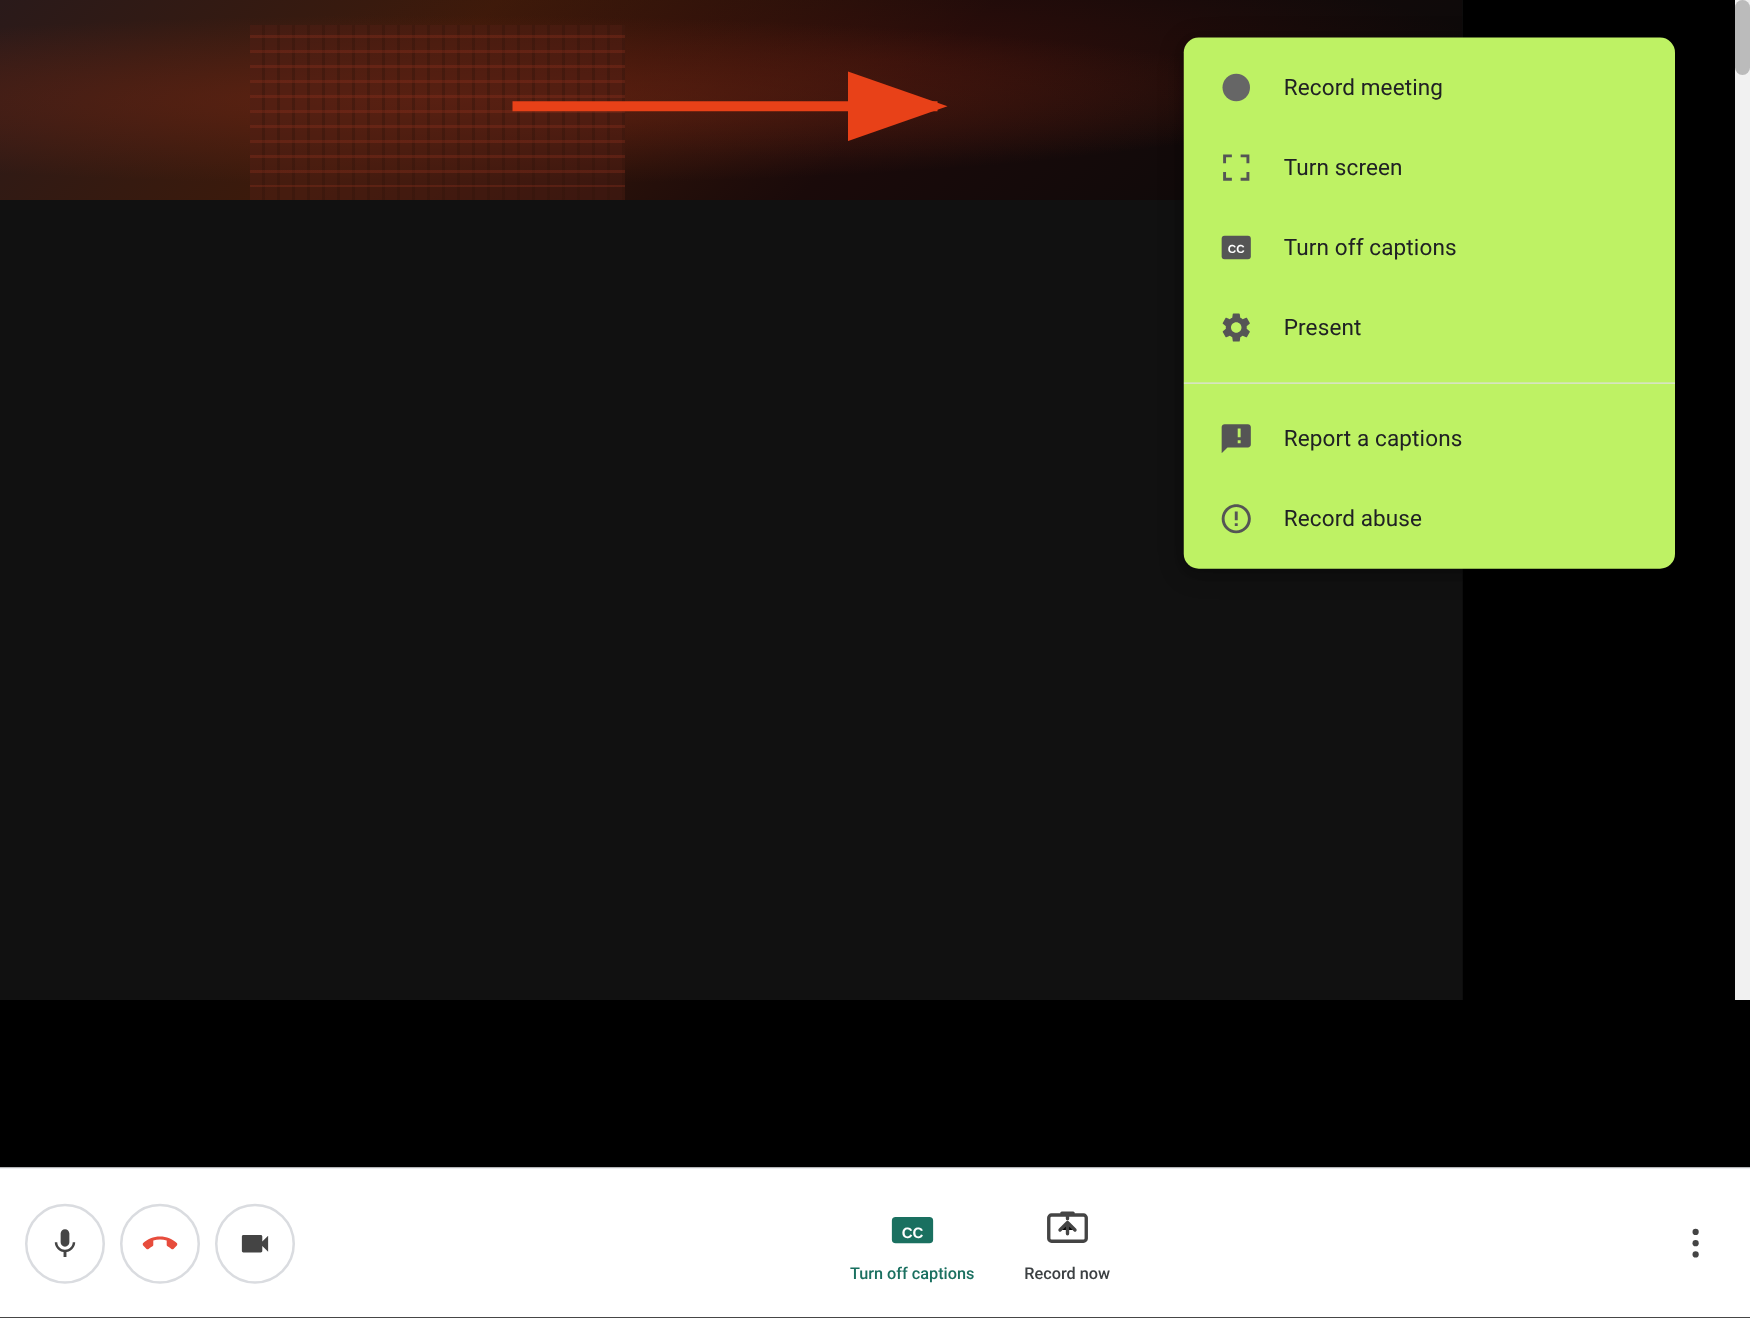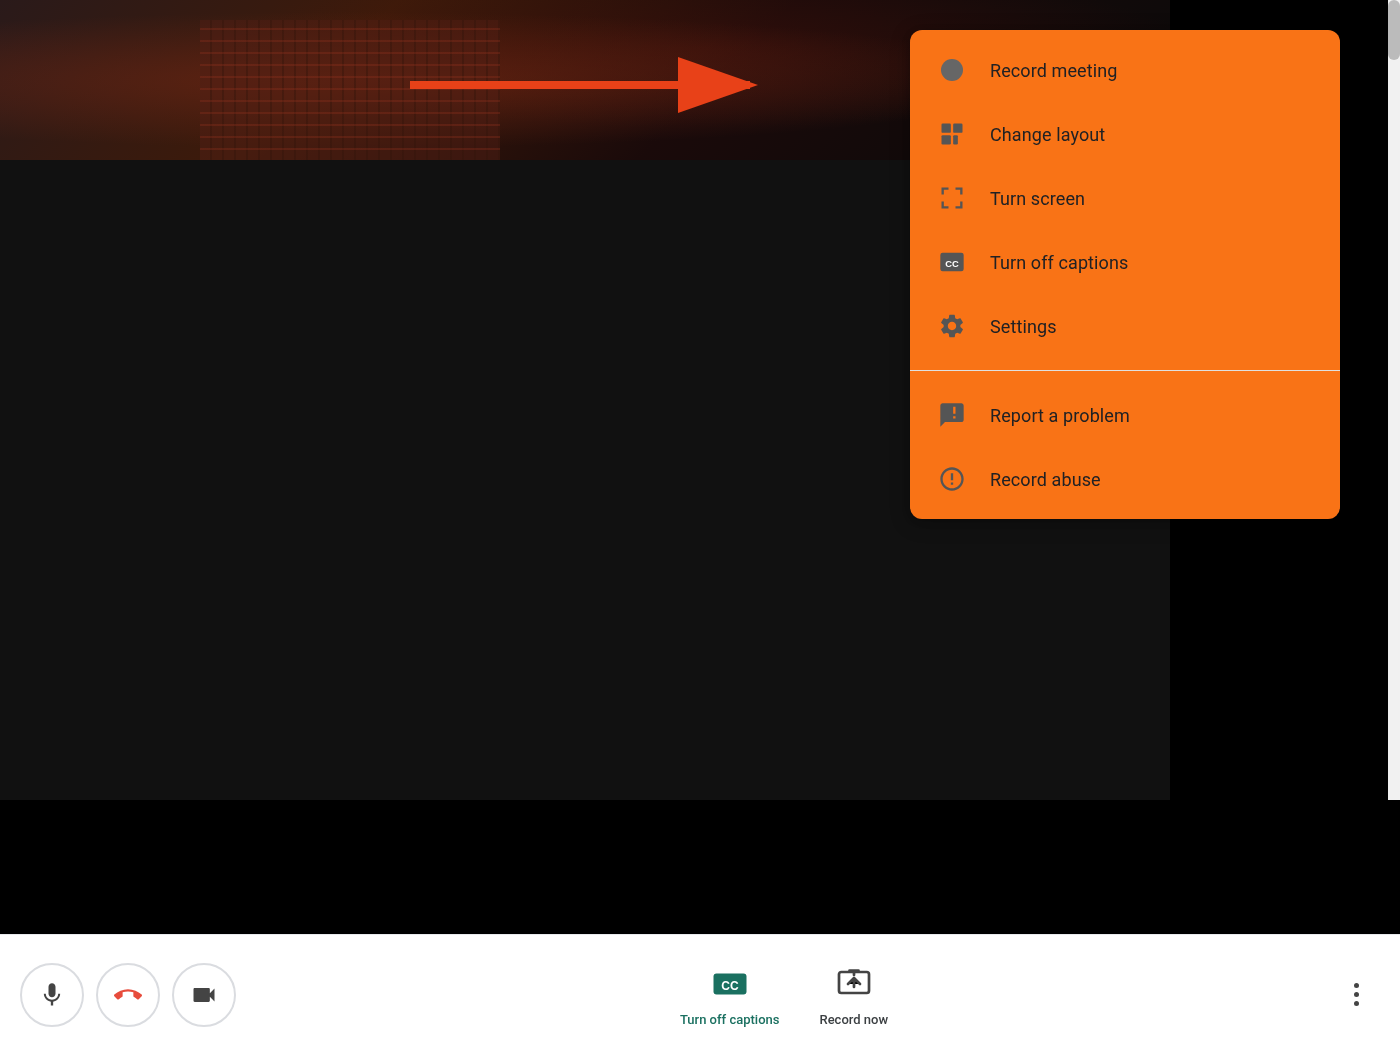--- a/index.html
+++ b/index.html
@@ -74,22 +74,22 @@
     .arrow-svg {
       width: 100%;
       height: 100%;
     }
 
     
     .dropdown-menu {
       position: absolute;
       top: 30px;
       right: 60px;
-      width: 430px;
-      background: #f97316;
+      width: 393px;
+      background: #bef264;
       border-radius: 12px;
       box-shadow: 0 4px 20px rgba(0,0,0,0.25), 0 2px 8px rgba(0,0,0,0.15);
       overflow: hidden;
       z-index: 10;
     }
 
     .menu-section {
       padding: 8px 0;
     }
 
@@ -293,31 +293,20 @@
 
   <div class="menu-section">
 
     <div class="menu-item">
       <div class="menu-icon">
         <div class="record-circle"></div>
       </div>
       <span class="menu-label">Record meeting</span>
     </div>
 
-    <div class="menu-item">
-      <div class="menu-icon">
-        <svg viewBox="0 0 24 24" xmlns="http://www.w3.org/2000/svg">
-          <rect x="3" y="3" width="8" height="8" rx="1" fill="#555"></rect>
-          <rect x="13" y="3" width="8" height="8" rx="1" fill="#555"></rect>
-          <rect x="3" y="13" width="8" height="8" rx="1" fill="#555"></rect>
-          <rect x="13" y="13" width="4" height="8" rx="1" fill="#555"></rect>
-        </svg>
-      </div>
-      <span class="menu-label">Change layout</span>
-    </div>
 
     <div class="menu-item">
       <div class="menu-icon">
         <svg viewBox="0 0 24 24" xmlns="http://www.w3.org/2000/svg">
           <path d="M3 3h6v2H5v4H3V3zm12 0h6v6h-2V5h-4V3zM3 15h2v4h4v2H3v-6zm16 4h-4v2h6v-6h-2v4z" fill="#555"></path>
         </svg>
       </div>
       <span class="menu-label">Turn screen</span>
     </div>
 
@@ -330,36 +319,36 @@
       </div>
       <span class="menu-label">Turn off captions</span>
     </div>
 
     <div class="menu-item">
       <div class="menu-icon">
         <svg viewBox="0 0 24 24" xmlns="http://www.w3.org/2000/svg">
           <path d="M19.14 12.94c.04-.3.06-.61.06-.94s-.02-.64-.07-.94l2.03-1.58c.18-.14.23-.41.12-.61l-1.92-3.32c-.12-.22-.37-.29-.59-.22l-2.39.96c-.5-.38-1.03-.7-1.62-.94l-.36-2.54c-.04-.24-.24-.41-.48-.41h-3.84c-.24 0-.43.17-.47.41l-.36 2.54c-.59.24-1.13.57-1.62.94l-2.39-.96c-.22-.08-.47 0-.59.22L2.74 8.87c-.12.21-.08.47.12.61l2.03 1.58c-.05.3-.07.62-.07.94s.02.64.07.94l-2.03 1.58c-.18.14-.23.41-.12.61l1.92 3.32c.12.22.37.29.59.22l2.39-.96c.5.38 1.03.7 1.62.94l.36 2.54c.05.24.24.41.48.41h3.84c.24 0 .44-.17.47-.41l.36-2.54c.59-.24 1.13-.56 1.62-.94l2.39.96c.22.08.47 0 .59-.22l1.92-3.32c.12-.22.07-.47-.12-.61l-2.01-1.58zM12 15.6c-1.98 0-3.6-1.62-3.6-3.6s1.62-3.6 3.6-3.6 3.6 1.62 3.6 3.6-1.62 3.6-3.6 3.6z" fill="#555"></path>
         </svg>
       </div>
-      <span class="menu-label">Settings</span>
+      <span class="menu-label">Present</span>
     </div>
 
   </div>
 
   <div class="menu-divider"></div>
 
   <div class="menu-section">
 
     <div class="menu-item">
       <div class="menu-icon">
         <svg viewBox="0 0 24 24" xmlns="http://www.w3.org/2000/svg">
           <path d="M20 2H4c-1.1 0-2 .9-2 2v18l4-4h14c1.1 0 2-.9 2-2V4c0-1.1-.9-2-2-2zm-7 3h2v6h-2V5zm0 8h2v2h-2v-2z" fill="#555"></path>
         </svg>
       </div>
-      <span class="menu-label">Report a problem</span>
+      <span class="menu-label">Report a captions</span>
     </div>
 
     <div class="menu-item">
       <div class="menu-icon">
         <svg viewBox="0 0 24 24" xmlns="http://www.w3.org/2000/svg">
           <path d="M12 2C6.48 2 2 6.48 2 12s4.48 10 10 10 10-4.48 10-10S17.52 2 12 2zm0 18c-4.41 0-8-3.59-8-8s3.59-8 8-8 8 3.59 8 8-3.59 8-8 8zm-1-5h2v2h-2zm0-8h2v6h-2z" fill="#555"></path>
         </svg>
       </div>
       <span class="menu-label">Record abuse</span>
     </div>

